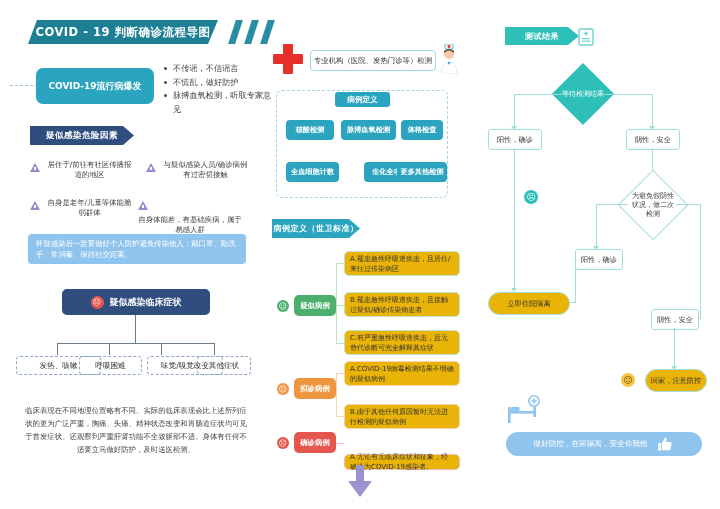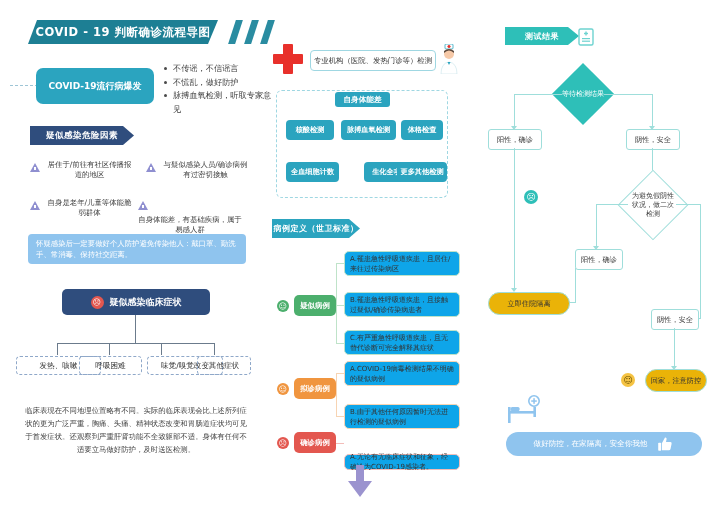--- a/index.html
+++ b/index.html
@@ -87,21 +87,21 @@
     color:#fff;font-size:7.2px;font-weight:bold;
   }
 
   #case-banner{left:272px;top:219px;width:88px;height:19px;background:#2ba4bf;font-size:8px;}
 
   .case-pill{
     width:42px;height:21px;border-radius:5px;display:flex;align-items:center;justify-content:center;
     color:#fff;font-size:7.4px;font-weight:bold;
   }
   .case-item{
-    border:1px solid;border-radius:5px;background:#0ea5e9;font-size:7px;line-height:10px;
+    border:1px solid;border-radius:5px;background:#eab308;font-size:7px;line-height:10px;
     color:#333;padding:4px 5px;box-sizing:border-box;display:flex;align-items:center;
   }
 
   #down-arrow{left:345px;top:465px;width:30px;height:34px;}
 
   
   #result-banner{left:505px;top:27px;width:74px;height:18px;background:#2ebfb8;font-size:8px;}
   #report-icon{left:578px;top:28px;width:16px;height:18px;}
 
   .diamond{
@@ -200,21 +200,21 @@
     <rect x="7" y="0" width="8" height="5" rx="1" fill="#fff" stroke="#2ba4bf" stroke-width="0.8"></rect>
     <rect x="10.2" y="1" width="1.6" height="3" fill="#e8302b"></rect>
       <rect x="9.4" y="1.8" width="3.2" height="1.4" fill="#e8302b"></rect>
     <circle cx="11" cy="10" r="5" fill="#f6c9a8"></circle>
     <path d="M6 9 q5 -5 10 0 l0 -2 q-5 -4 -10 0 z" fill="#5b4a3f"></path>
     <path d="M3 30 q0 -11 8 -12 q8 1 8 12 z" fill="#ffffff" stroke="#cfe6ec" stroke-width="0.7"></path>
     <path d="M9.5 18 l1.5 3 l1.5 -3 z" fill="#2ba4bf"></path>
   </svg>
 
   <div class="abs" id="exam-panel"></div>
-  <div class="abs" id="exam-title">自身体能差</div>
+  <div class="abs" id="exam-title">病例定义</div>
 
   <div class="abs exam-chip" style="left:286px;top:120px;width:48px;">核酸检测</div>
   <div class="abs exam-chip" style="left:341px;top:120px;width:55px;">脉搏血氧检测</div>
   <div class="abs exam-chip" style="left:401px;top:120px;width:42px;">体格检查</div>
   <div class="abs exam-chip" style="left:286px;top:162px;width:53px;">全血细胞计数</div>
   <div class="abs exam-chip" style="left:346px;top:162px;width:45px;margin-left:18px;">生化全项</div>
   <div class="abs exam-chip" style="left:397px;top:162px;width:50px;">更多其他检测</div>
 
   <div class="abs ribbon" id="case-banner">病例定义（世卫标准）</div>
 

